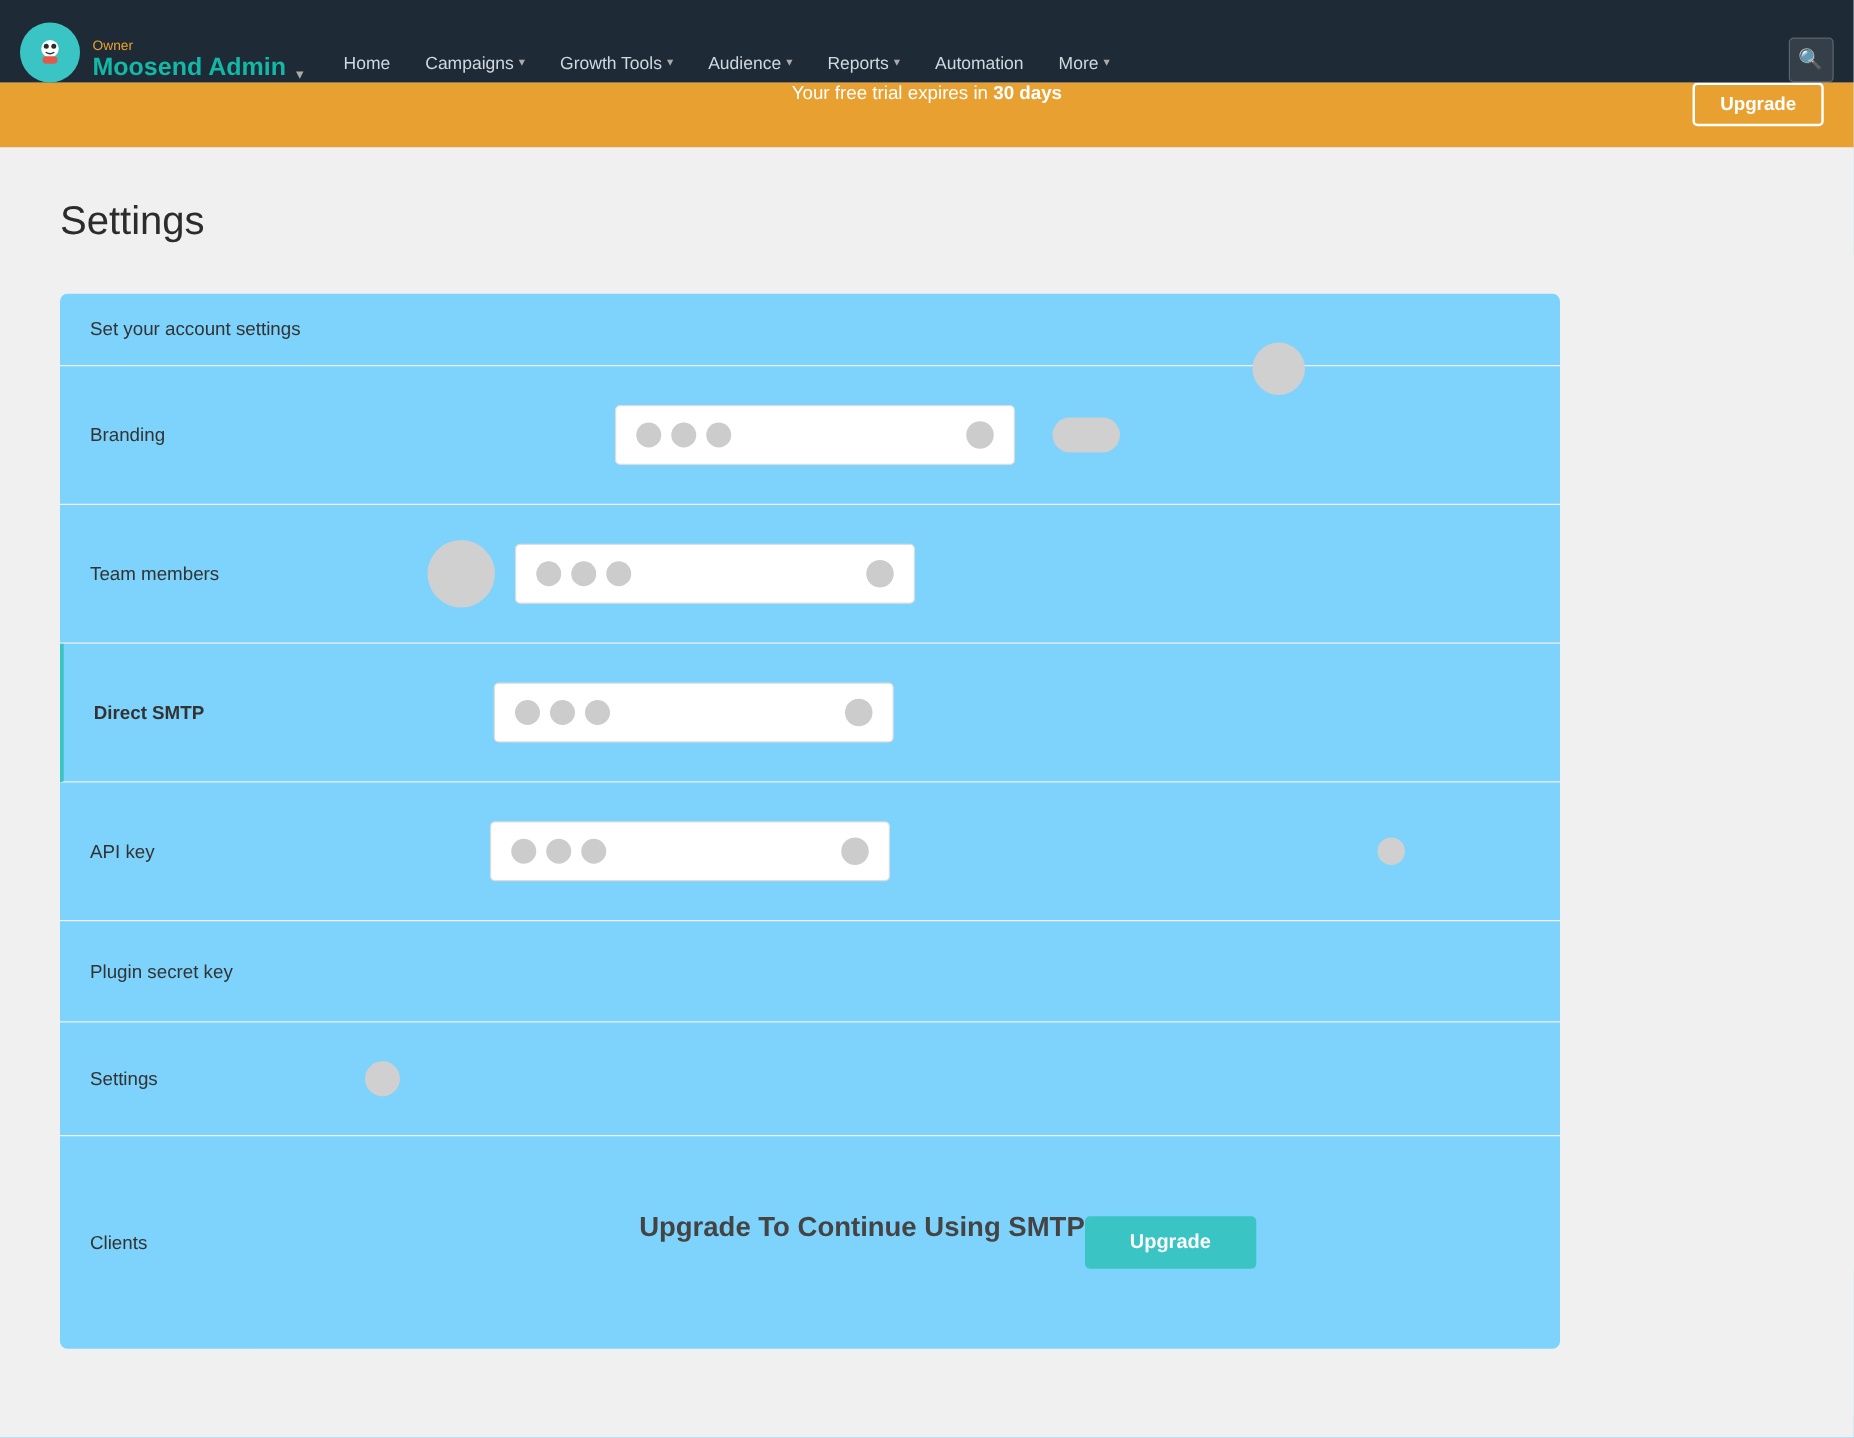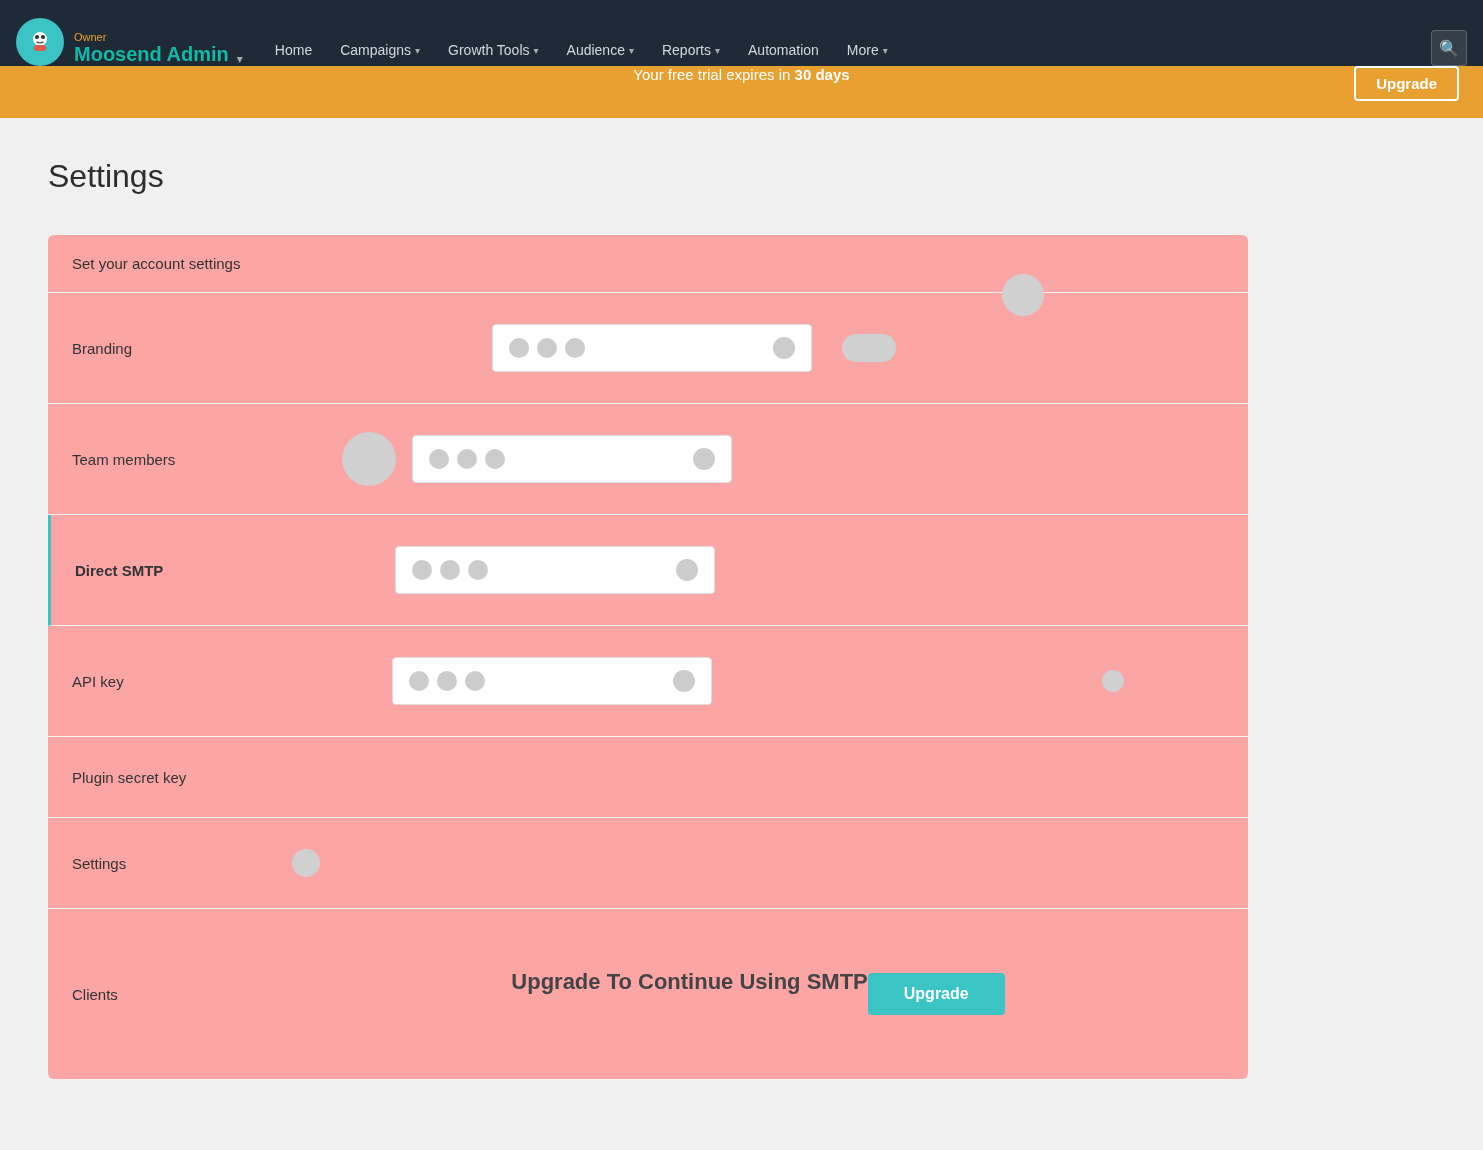--- a/index.html
+++ b/index.html
@@ -101,21 +101,21 @@
     }
     .page-title {
       font-size: 32px;
       font-weight: 400;
       color: #2c2c2c;
       margin-bottom: 40px;
     }
 
     
     .settings-panel {
-      background: #fca5a5;
+      background: #7dd3fc;
       border-radius: 6px;
       overflow: hidden;
       max-width: 1200px;
     }
 
     
     .fake-input-row {
       display: flex;
       align-items: center;
       gap: 8px;

